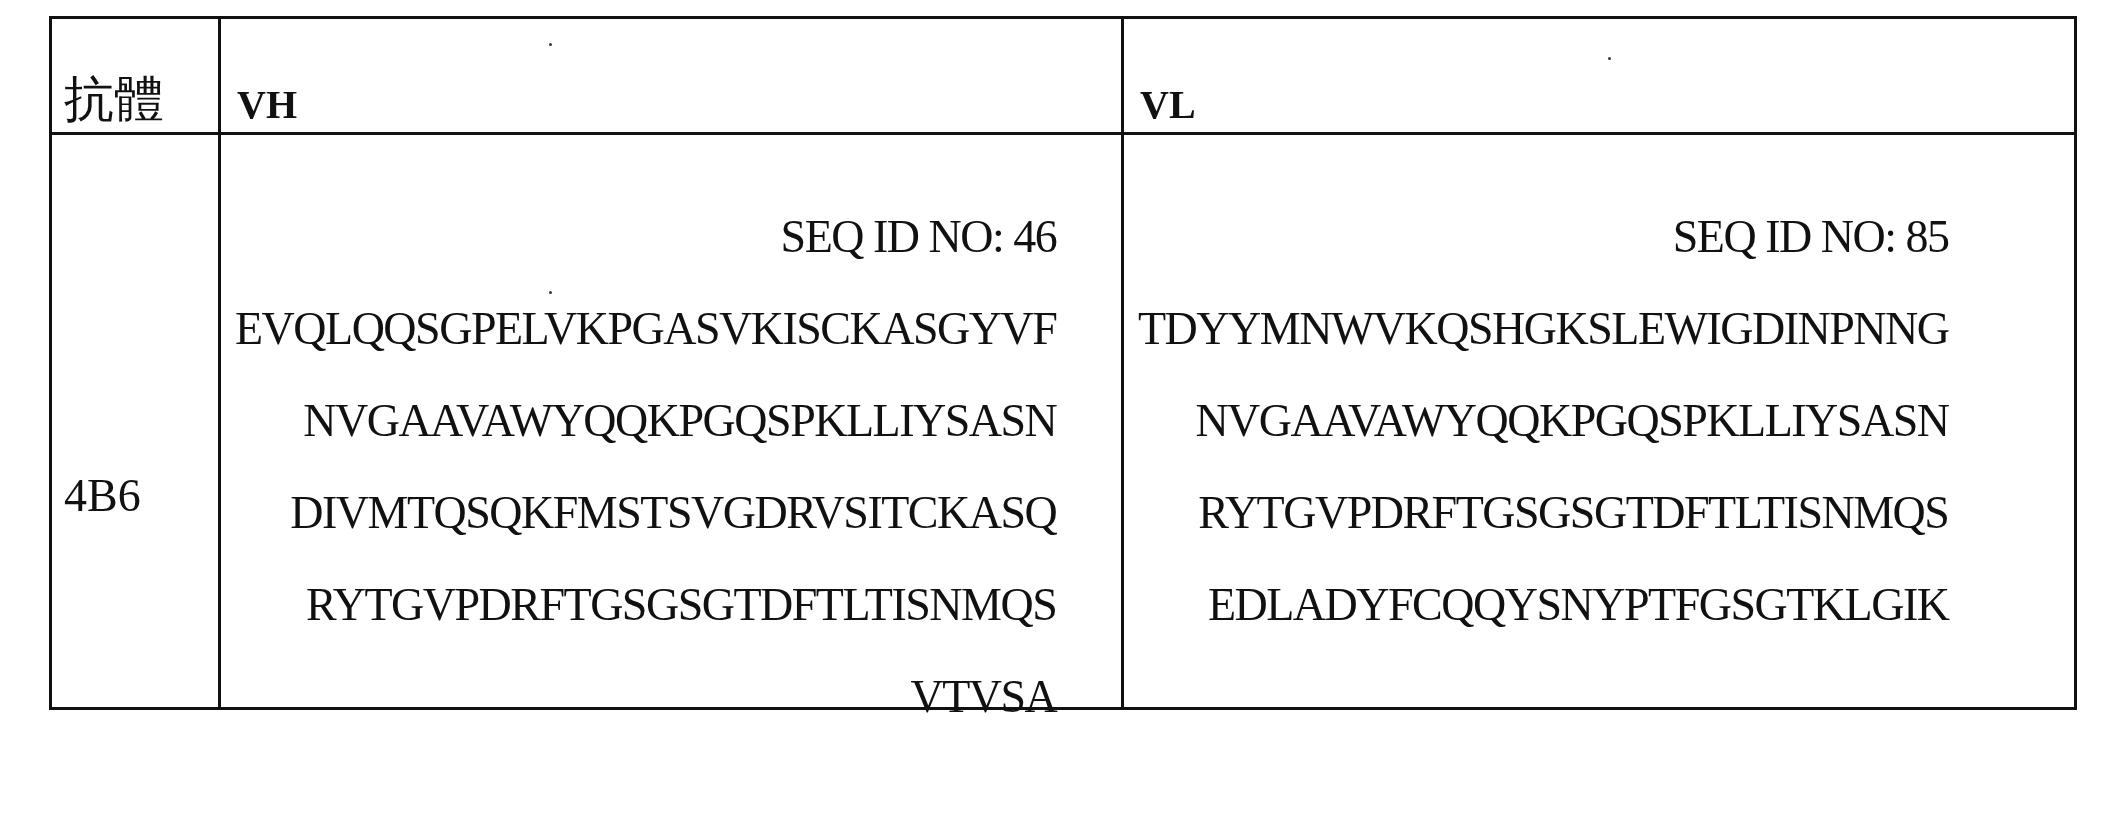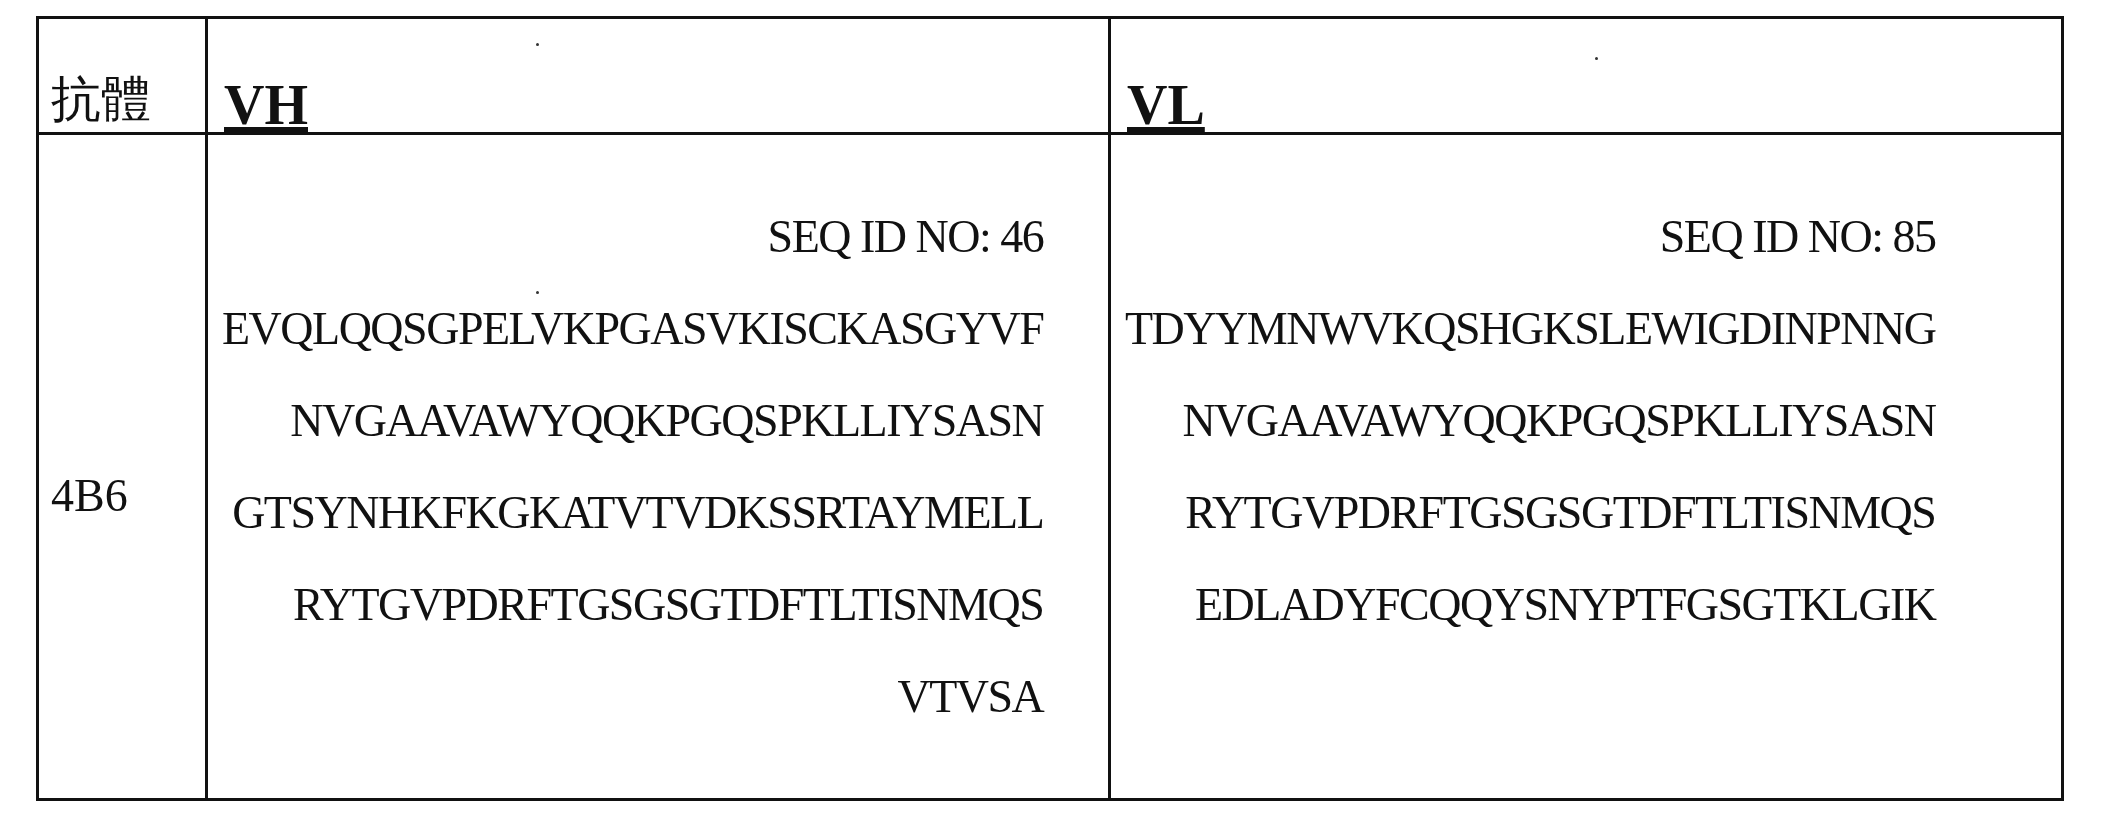--- a/index.html
+++ b/index.html
@@ -10,24 +10,24 @@
     body {
       width: 2114px;
       height: 839px;
       position: relative;
       overflow: hidden;
       font-family: "Liberation Serif", "DejaVu Serif", serif;
       color: #111111;
     }
     .seq-table {
       position: absolute;
-      left: 36px;
+      left: 49px;
       top: 16px;
       width: 2025px;
-      height: 785px;
+      height: 694px;
       border-collapse: collapse;
       table-layout: fixed;
     }
     .seq-table td, .seq-table th {
       border: 3px solid #111111;
       padding: 0;
       vertical-align: top;
     }
     .col-ab { width: 169px; }
     .col-vh { width: 903px; }
@@ -44,24 +44,23 @@
       top: 52px;
       font-size: 50px;
       line-height: 56px;
       font-family: "DejaVu Sans", sans-serif;
       font-weight: normal;
     }
     .hdr-label {
       position: absolute;
       left: 16px;
       top: 62px;
-      font-size: 56px;
+      font-size: 40px;
       line-height: 48px;
       font-weight: bold;
-      text-decoration: underline;
     }
     .body-cell {
       position: relative;
     }
     .ab-name {
       position: absolute;
       left: 12px;
       top: 336px;
       font-size: 46px;
       line-height: 50px;
@@ -114,21 +113,21 @@
   <tr>
     <td class="body-cell">
       <span class="ab-name">4B6</span>
     </td>
     <td class="body-cell">
       <span class="speck" style="left:328px; top:156px;"></span>
       <div class="seq-block">
         <div class="seq-line">SEQ ID NO: 46</div>
         <div class="seq-line">EVQLQQSGPELVKPGASVKISCKASGYVF</div>
         <div class="seq-line">NVGAAVAWYQQKPGQSPKLLIYSASN</div>
-        <div class="seq-line">GTSYNHKFKGKATVTVDKSSRTAYMELL</div>
+        <div class="seq-line">DIVMTQSQKFMSTSVGDRVSITCKASQ</div>
         <div class="seq-line">RYTGVPDRFTGSGSGTDFTLTISNMQS</div>
         <div class="seq-line">VTVSA</div>
       </div>
     </td>
     <td class="body-cell">
       <div class="seq-block">
         <div class="seq-line">SEQ ID NO: 85</div>
         <div class="seq-line">TDYYMNWVKQSHGKSLEWIGDINPNNG</div>
         <div class="seq-line">NVGAAVAWYQQKPGQSPKLLIYSASN</div>
         <div class="seq-line">RYTGVPDRFTGSGSGTDFTLTISNMQS</div>

